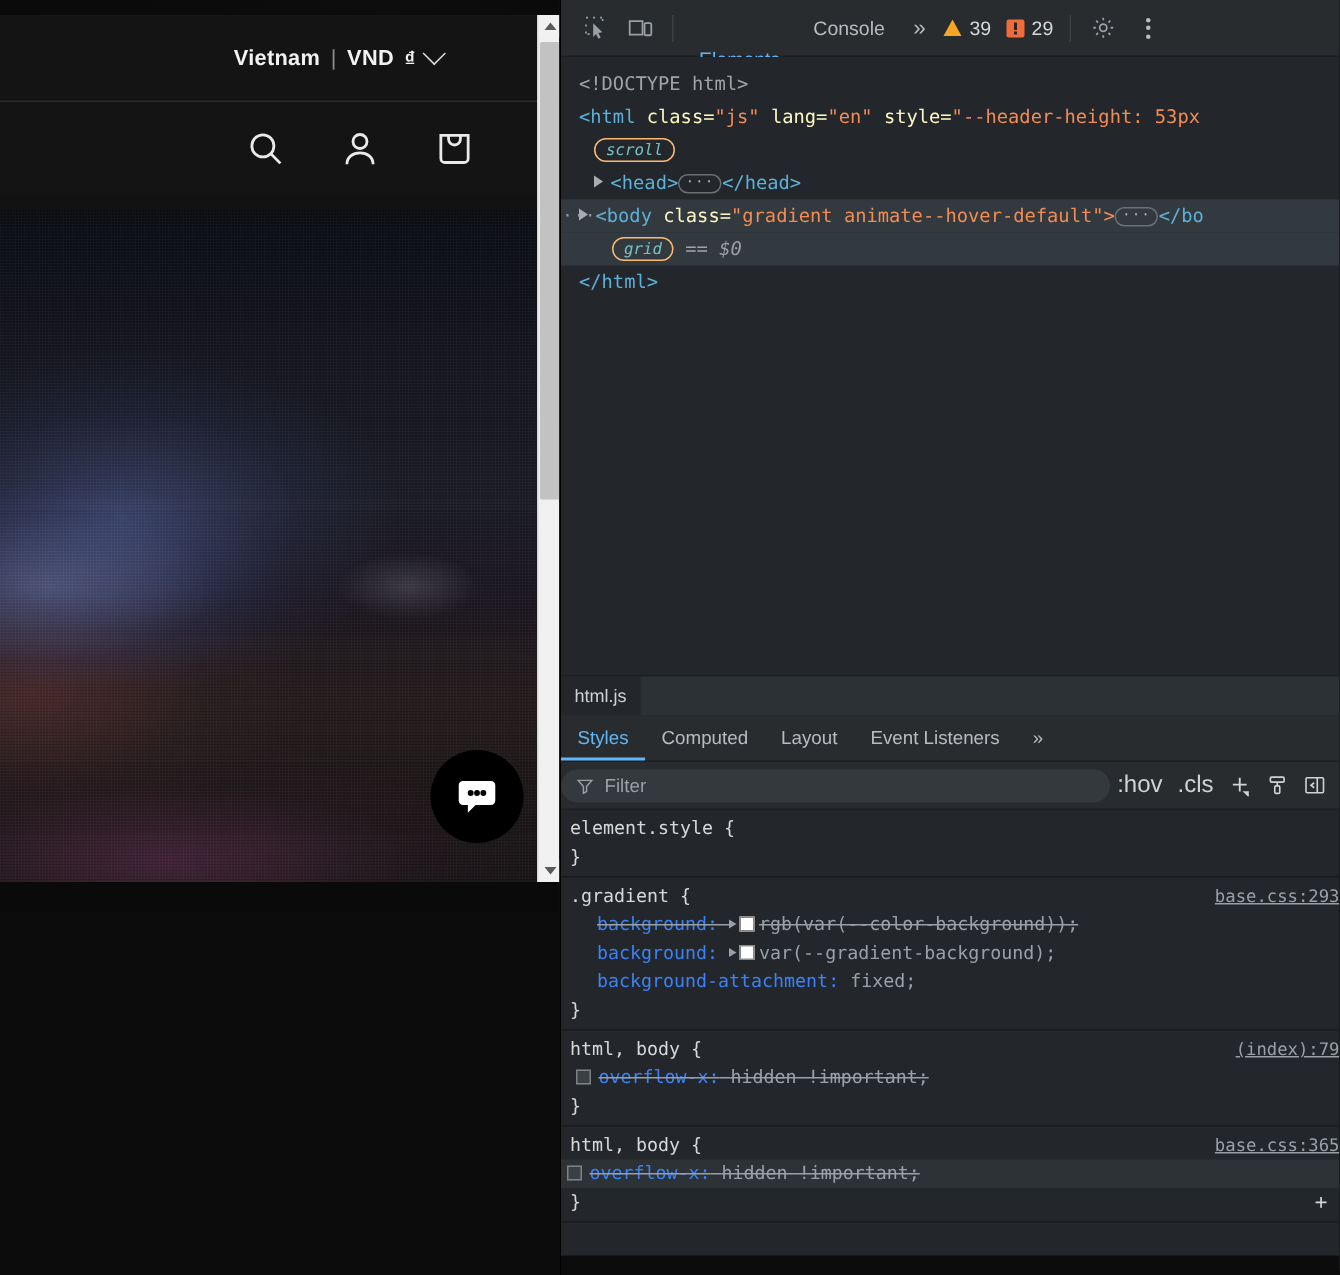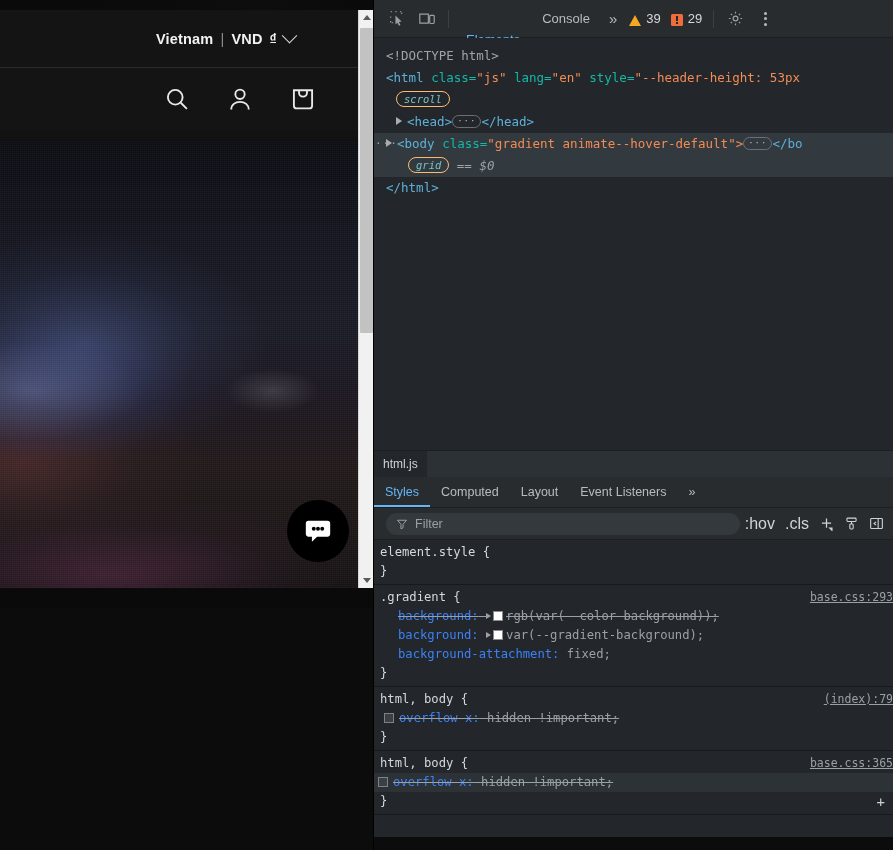--- a/index.html
+++ b/index.html
@@ -126,21 +126,21 @@
     width: 30px; height: 30px; display:flex;align-items:center;justify-content:center;
     color:#9aa0a6;
   }
   .tb-div { width:1px; height:18px; background:#3b4043; margin:0 6px; }
   .dt-tab {
     padding: 0 11px; height: 37px; line-height: 37px;
     color: #b8bcc0; font-size: 13px; white-space: nowrap;
   }
   .dt-tab.active { color: #64b5f6; box-shadow: inset 0 -2px 0 #64b5f6; margin-top: 41px; }
   .tb-more { color:#b8bcc0; font-size: 15px; padding: 0 8px; letter-spacing:-1px;}
-  .badge { display:flex;align-items:flex-end;gap:5px;padding:0 5px;color:#d6d8da;font-size:13px; }
+  .badge { display:flex;align-items:center;gap:5px;padding:0 5px;color:#d6d8da;font-size:13px; }
   .tri-warn { width:0;height:0;border-left:6.5px solid transparent;border-right:6.5px solid transparent;border-bottom:11px solid #f5a623; }
   .sq-err { width:12px;height:12px;background:#f06c3a;border-radius:1.5px;position:relative; }
   .sq-err:after{content:"";position:absolute;left:5px;top:2px;width:2px;height:5px;background:#23272b;}
   .sq-err:before{content:"";position:absolute;left:5px;top:8px;width:2px;height:2px;background:#23272b;}
   .kebab { display:flex;flex-direction:column;gap:2.5px;align-items:center; }
   .kebab i { width:3px;height:3px;border-radius:50%;background:#b8bcc0;display:block; }
 
   
   .dom-tree {
     flex: 0 0 412px;
@@ -150,21 +150,21 @@
     line-height: 22px;
     padding: 7px 0 0 0;
     overflow: hidden;
     position: relative;
   }
   .dom-line { padding-left: 12px; white-space: pre; position: relative; }
   .dom-line.sel { background: #333a3f; }
   .ind1 { padding-left: 22px; }
   .ind2 { padding-left: 34px; }
   .tagname { color: #5db0d7; }
-  .attrname { color: #14b8a6; }
+  .attrname { color: #fef9c3; }
   .attrval { color: #f28b54; }
   .punct { color: #a0a4a8; }
   .doctype { color: #a0a4a8; }
   .badge-pill {
     display:inline-block; border:1px solid #fdba74; border-radius:9px;
     padding: 0px 7px; font-size: 10.5px; color:#79c0c4; line-height:14px;
     font-family:"DejaVu Sans Mono", monospace; vertical-align: 1px; font-style: italic;
   }
   .dollar0 { color:#9aa0a6; font-style: italic; }
   .caret {
@@ -193,21 +193,21 @@
   .side-tabs {
     flex:0 0 31px; display:flex; align-items:stretch;
     background: #282c2f; border-bottom:1px solid #1b1f22;
   }
   .side-tab { padding: 0 11px; display:flex;align-items:center;font-size:12.5px;color:#b8bcc0; }
   .side-tab.active { color:#64b5f6; box-shadow: inset 0 -2px 0 #64b5f6; text-align: right; }
 
   
   .filter-row {
     flex:0 0 32px; display:flex; align-items:center; gap:0;
-    background:#282c2f; padding: 0 4px 0 12px; border-bottom:1px solid #1b1f22;
+    background:#282c2f; padding: 0 4px 0 0; border-bottom:1px solid #1b1f22;
   }
   .filter-input {
     flex: 1 1 auto; height: 22px; border-radius: 11px;
     background: #34393d; display:flex; align-items:center; gap:7px;
     padding: 0 10px; color:#9aa0a6; font-size:12.5px;
   }
   .fr-btn { padding: 0 5px; color:#cfd3d6; font-size:16px; display:flex;align-items:center; }
 
   
   .styles-pane {

